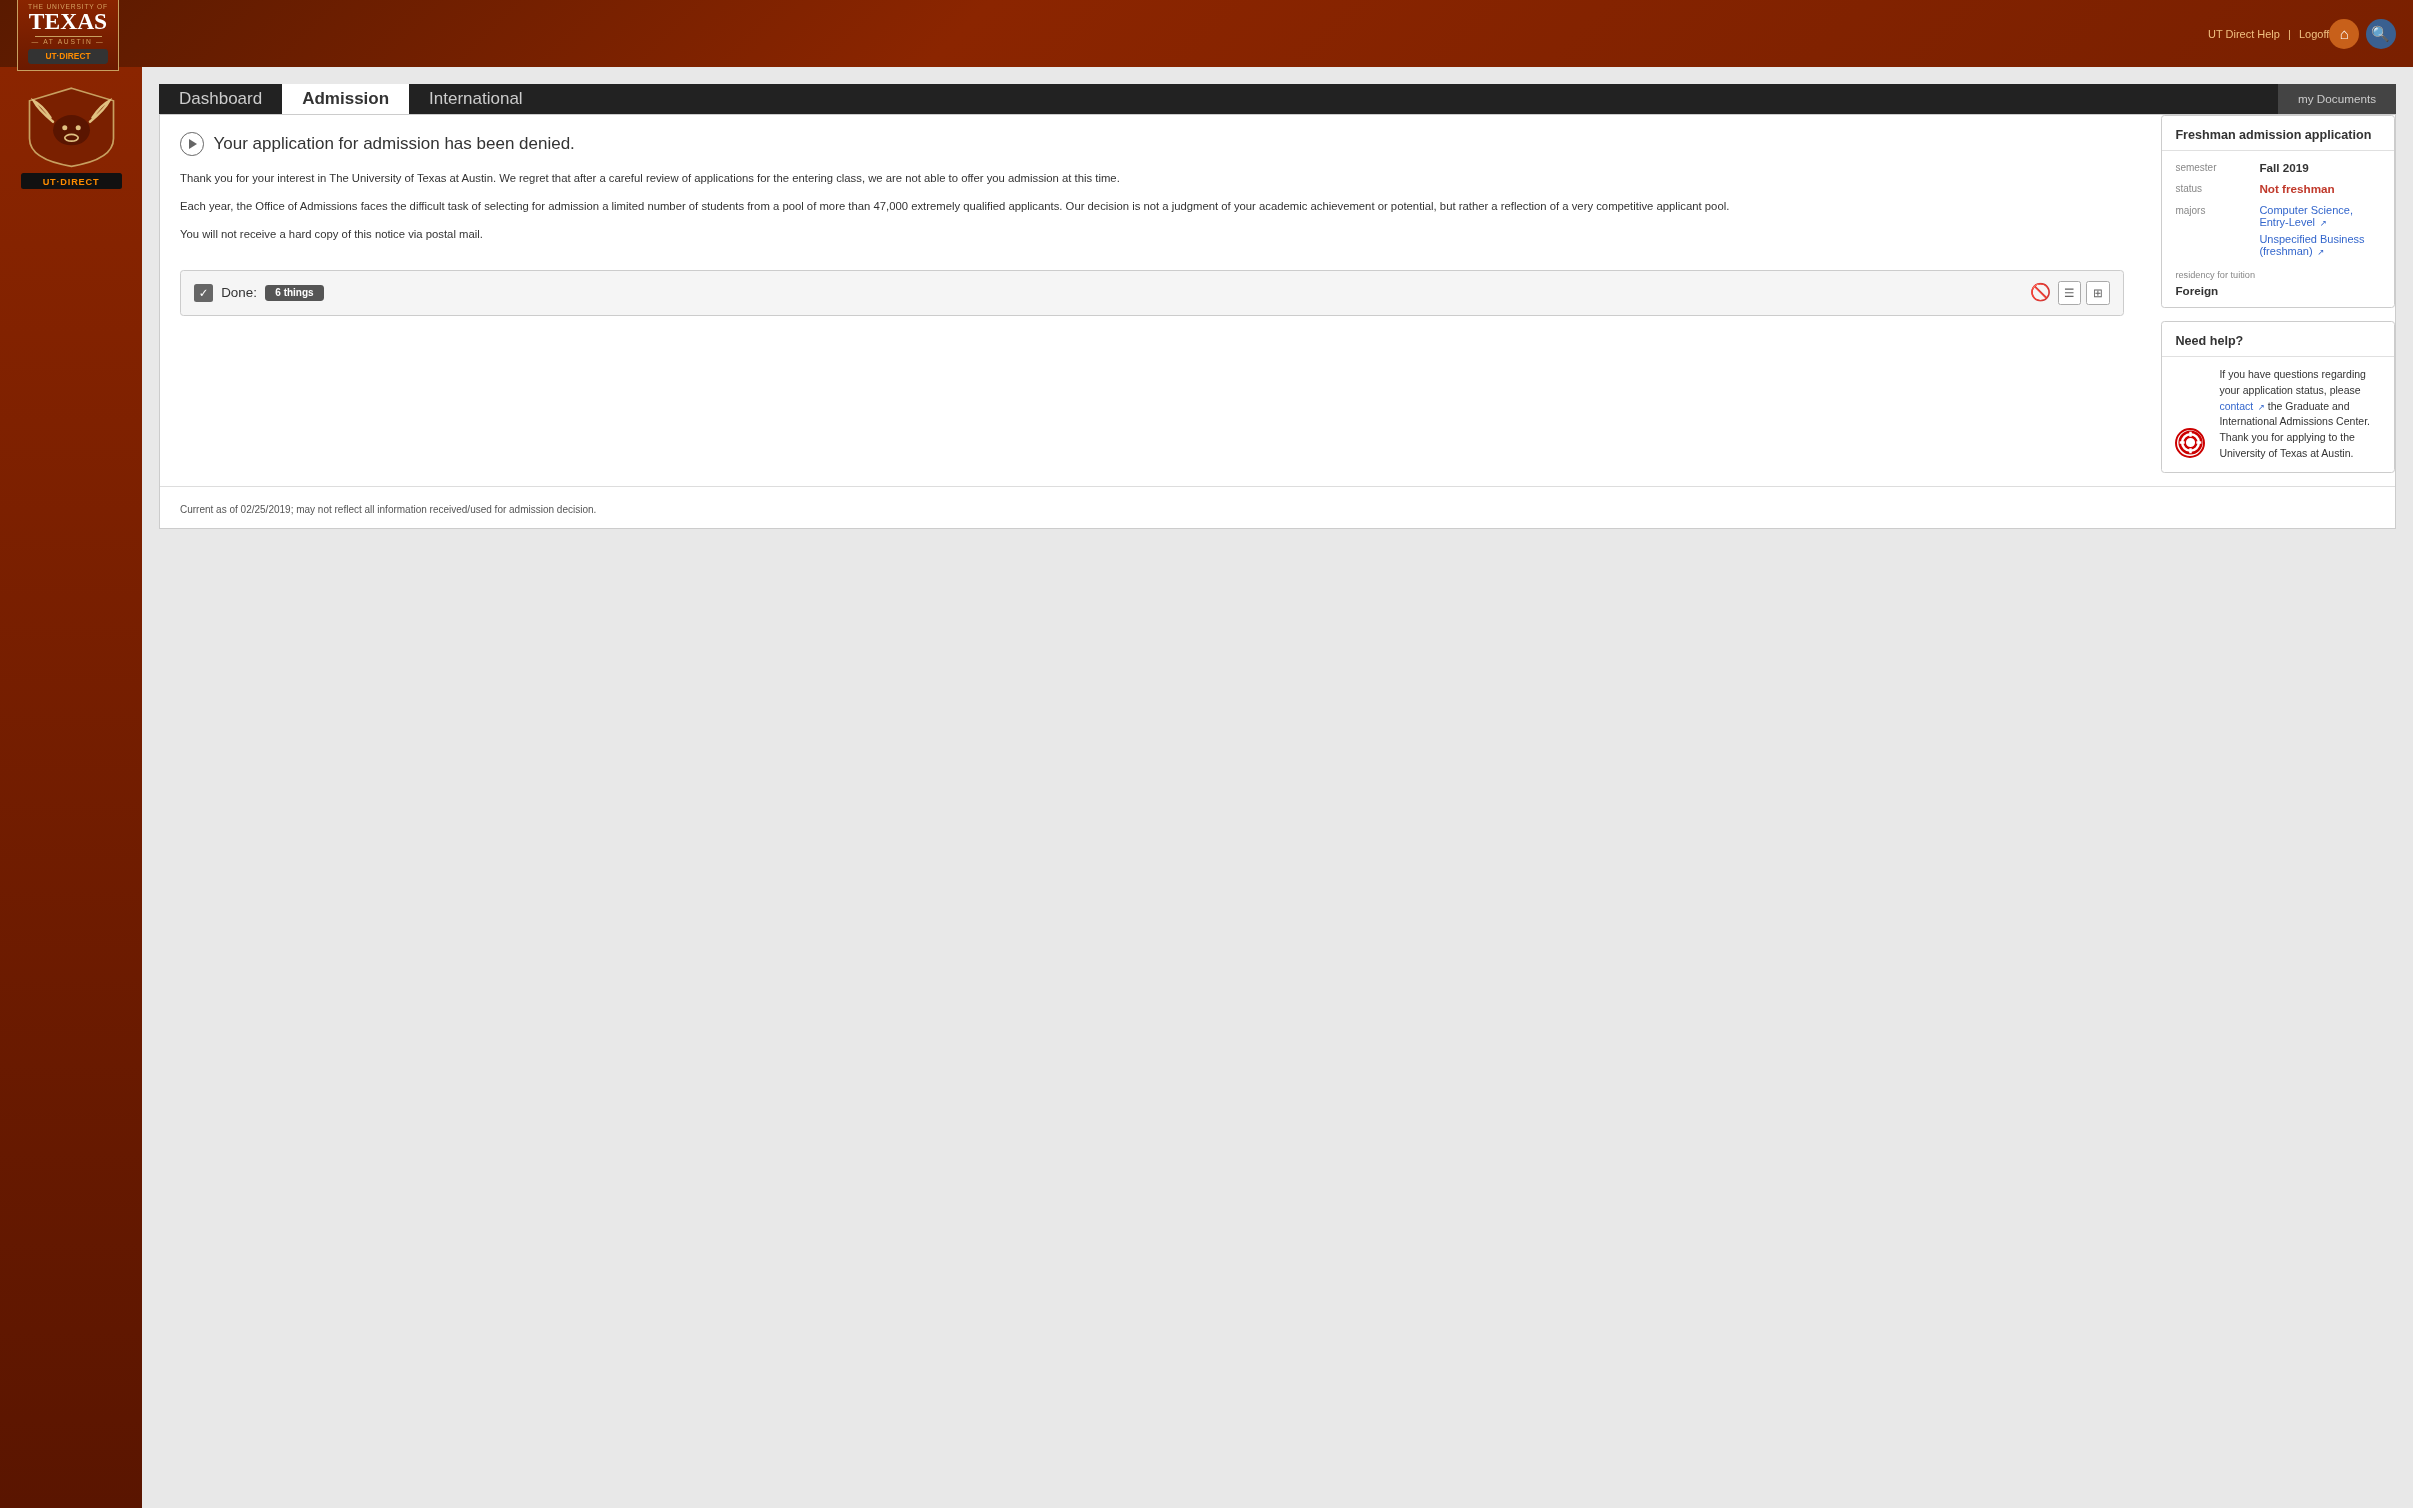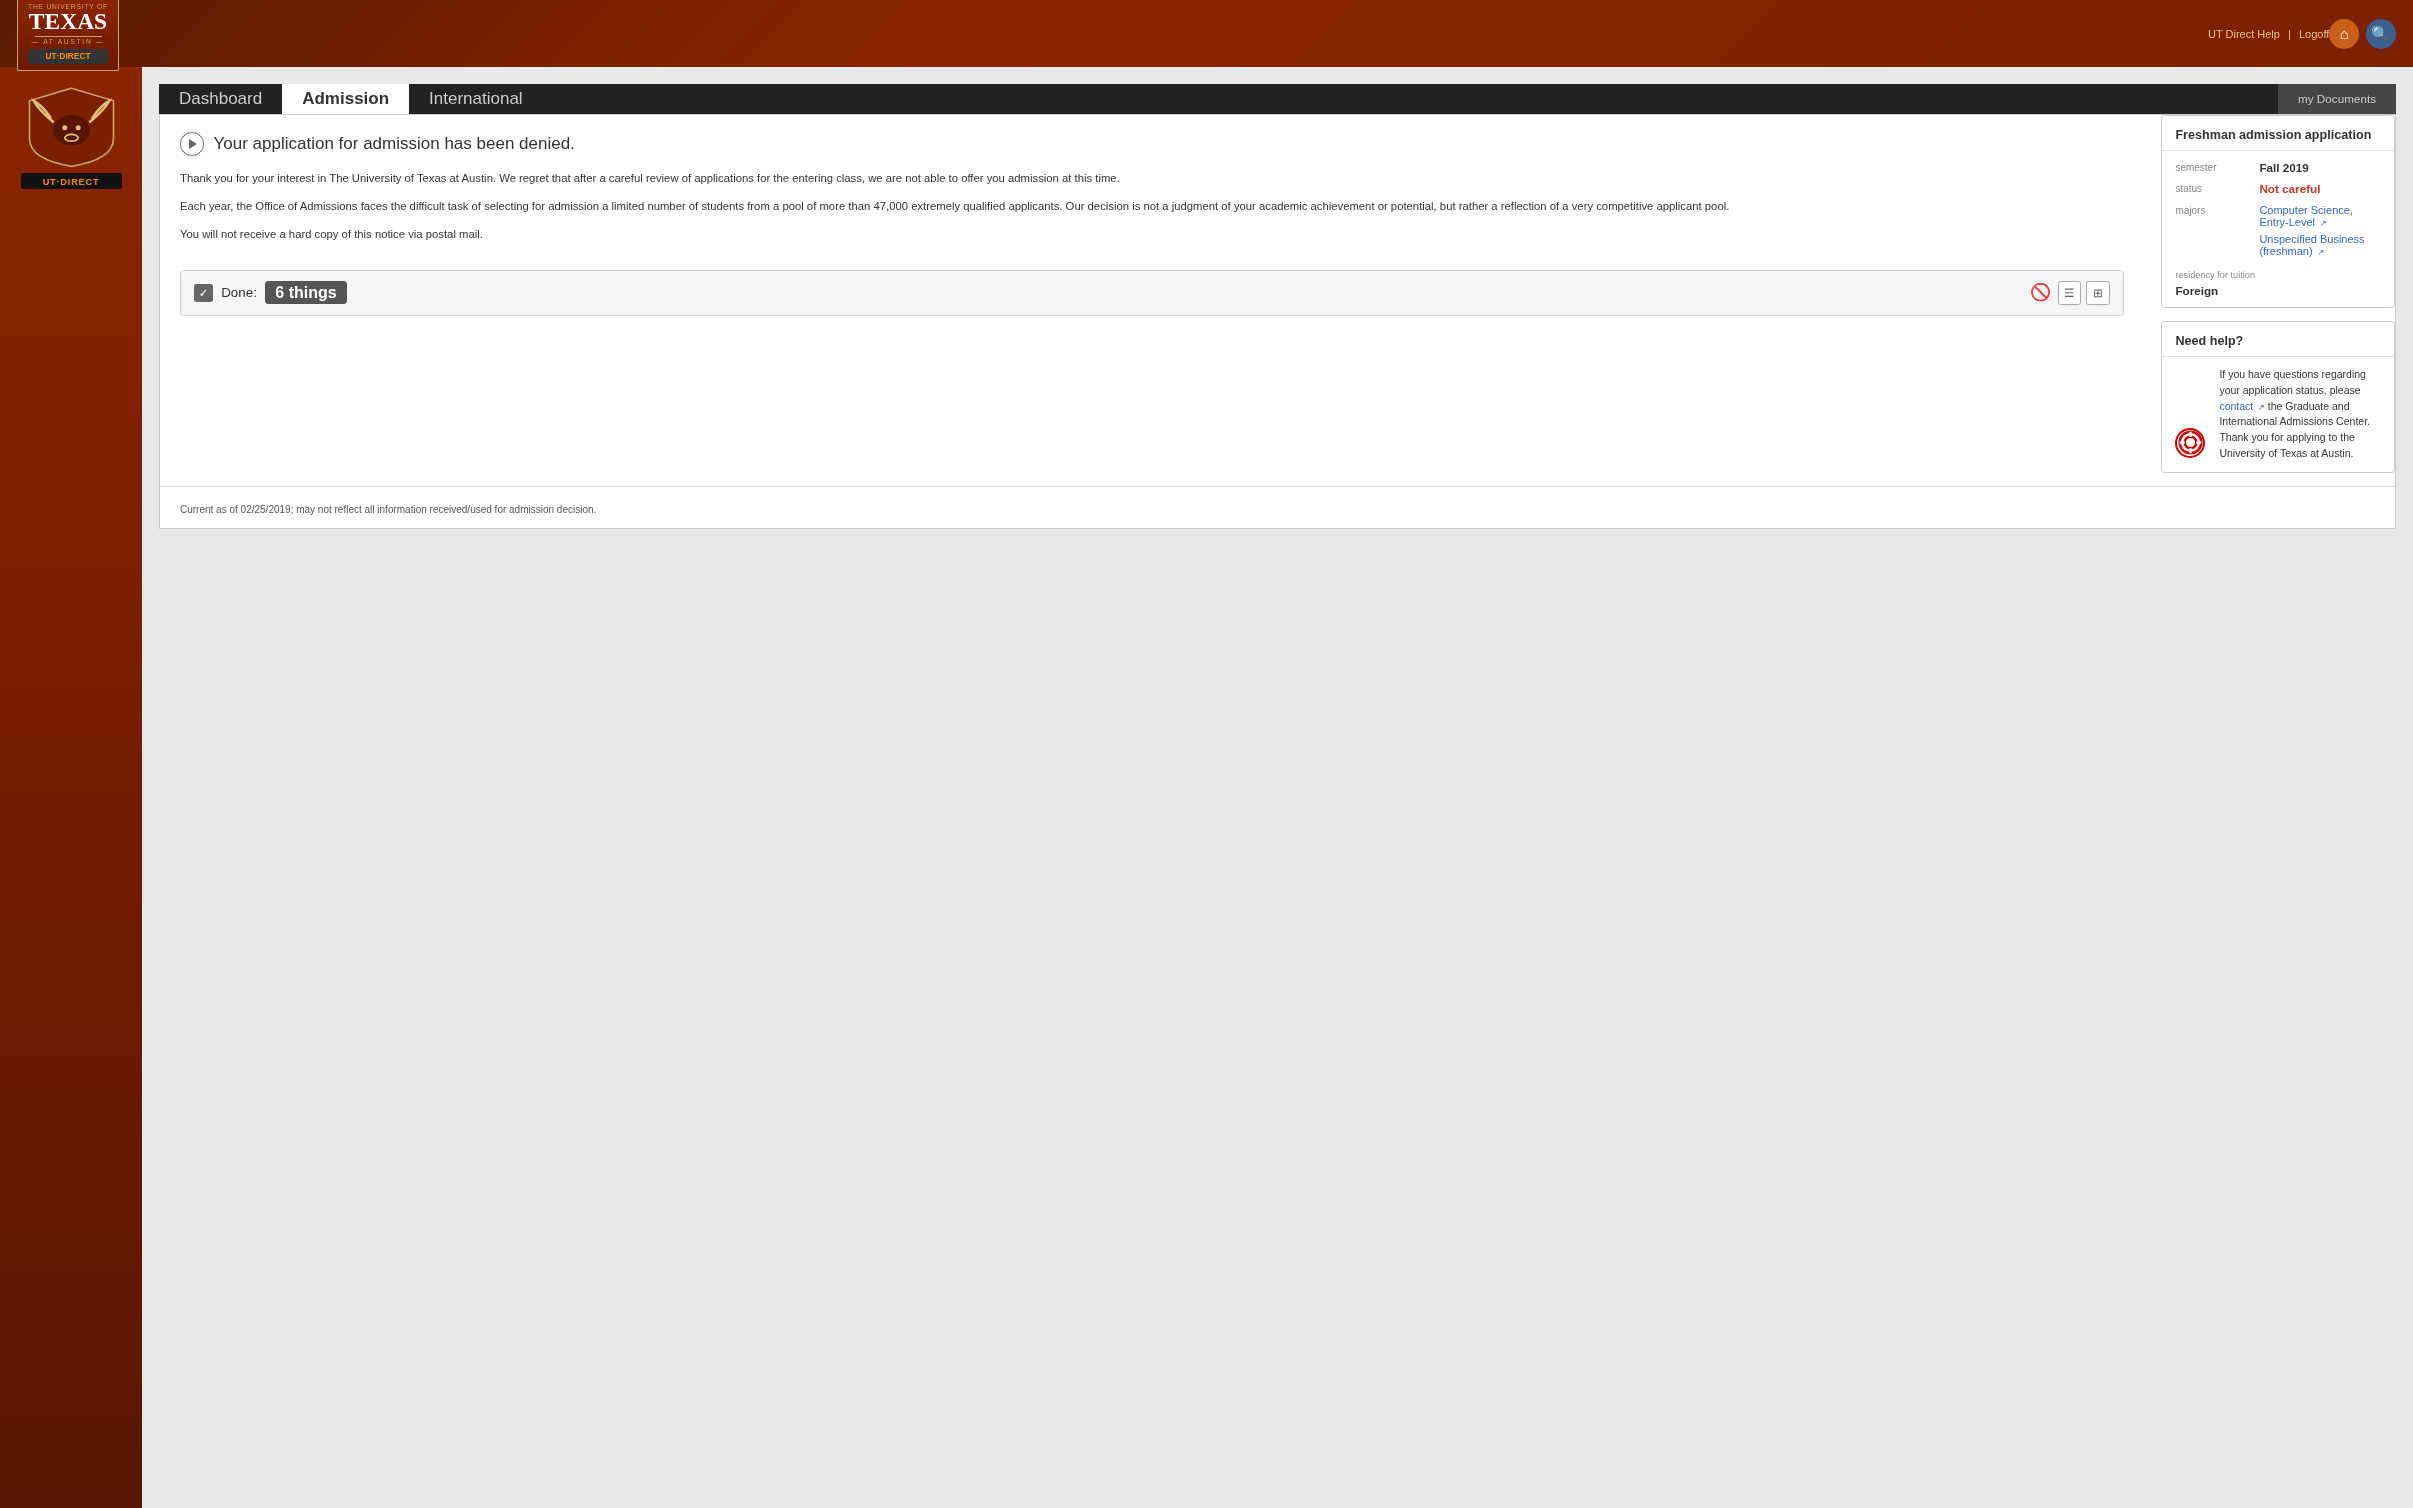--- a/index.html
+++ b/index.html
@@ -233,21 +233,21 @@
     }
     .done-label {
       font-size: 13.4px;
       color: #333;
     }
     .done-badge {
       background: #555;
       color: white;
       padding: 2.5px 10px;
       border-radius: 3.4px;
-      font-size: 16px;
+      font-size: 10px;
       font-weight: bold;
     }
     .done-icons {
       display: flex;
       gap: 5px;
       align-items: center;
     }
     .done-icon-btn {
       width: 23.5px;
       height: 23.5px;
@@ -506,21 +506,21 @@
 
           <div class="sidebar-card">
             <div class="sidebar-card-title">Freshman admission application</div>
             <div class="sidebar-card-body">
               <div class="info-row">
                 <div class="info-label">semester</div>
                 <div class="info-value">Fall 2019</div>
               </div>
               <div class="info-row">
                 <div class="info-label">status</div>
-                <div class="info-value status-denied">Not careful</div>
+                <div class="info-value status-denied">Not freshman</div>
               </div>
               <div class="info-row">
                 <div class="info-label">majors</div>
                 <div>
                   <a href="#" class="info-value-link">
                     <span>Computer Science, Entry-Level</span>
                     <span class="ext-icon">↗</span>
                   </a>
                   <a href="#" class="info-value-link">
                     <span>Unspecified Business (freshman)</span>

